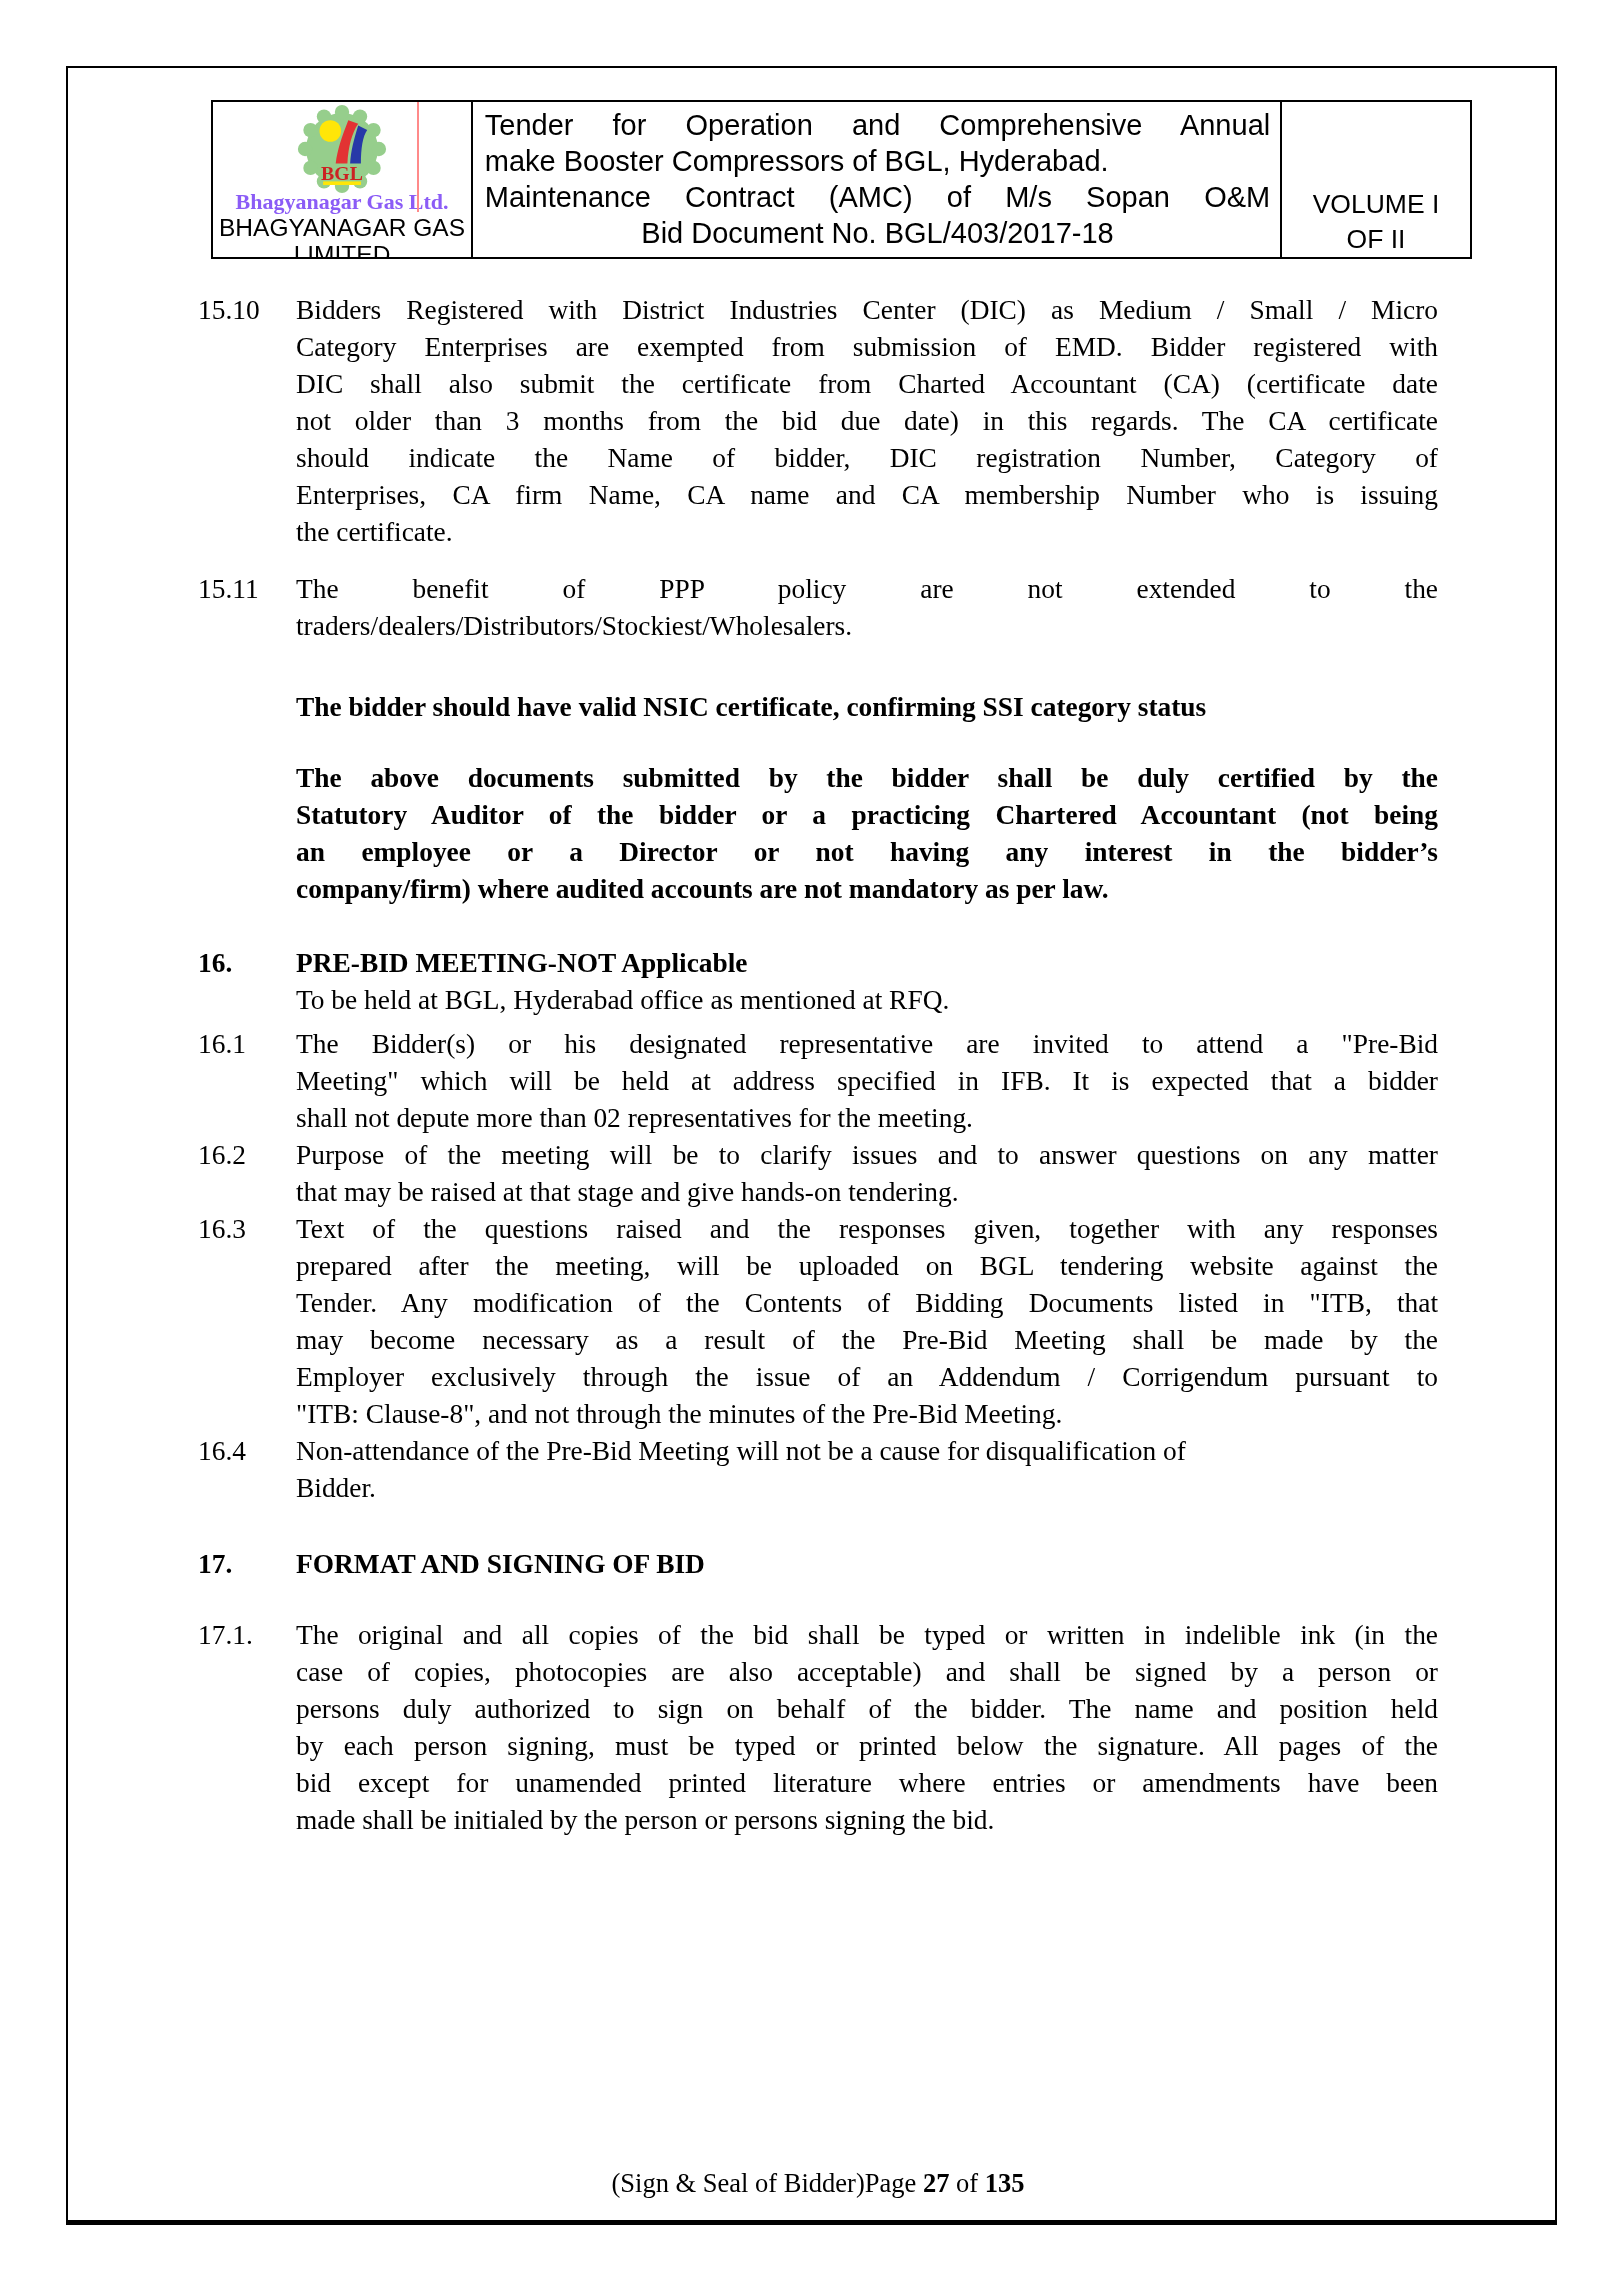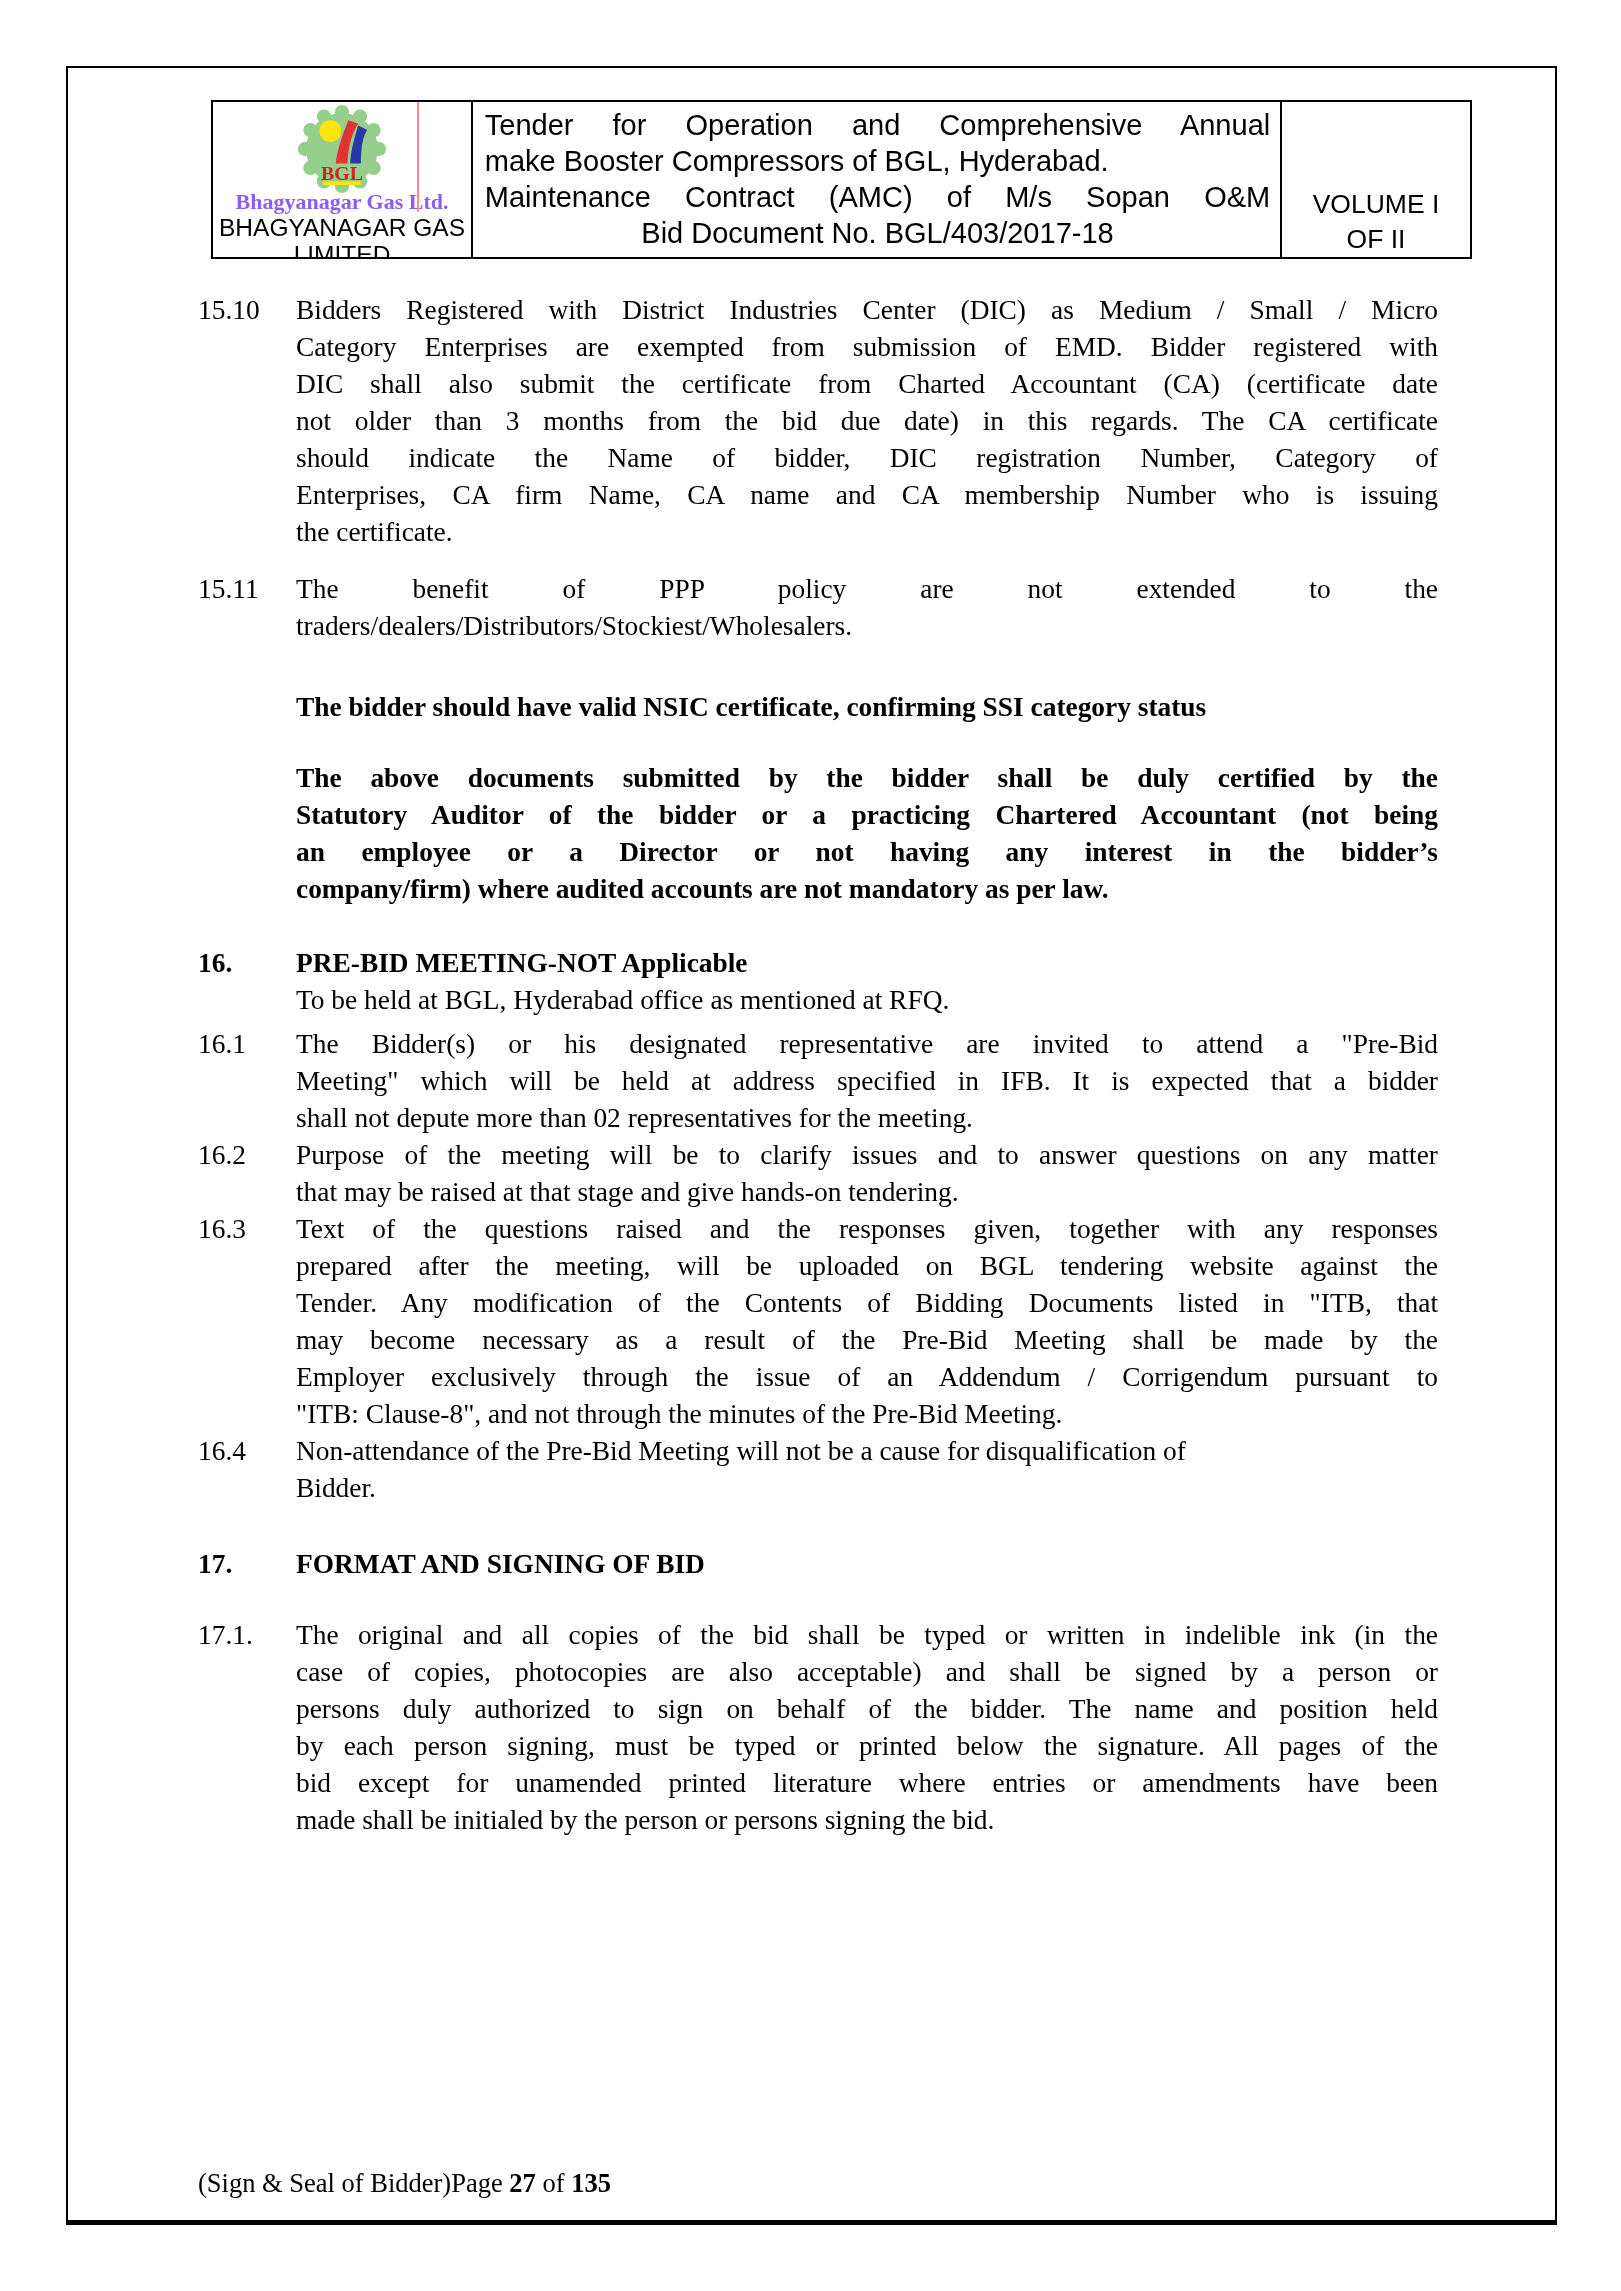--- a/index.html
+++ b/index.html
@@ -61,21 +61,21 @@
   #b-boldA{margin-top:44px;}
   #b-boldB{margin-top:34px;}
   #b-h16{margin-top:37px;}
   #b-p16_1{margin-top:7.8px;}
   #b-h17{margin-top:39px;}
   #b-p17_1{margin-top:34px;}
   #b-p17_2{margin-top:39px;}
   
   .footer{
     position:absolute;left:130px;top:2100px;width:1240px;
-    font-size:26.5px;display:flex;justify-content:flex-start;align-items:baseline;
+    font-size:26.5px;display:flex;justify-content:center;align-items:baseline;
   }
   .footer .bold{font-weight:bold;}
 </style>
 </head>
 <body>
 
 <div class="page-frame">
 
   <div class="header-table">
 

